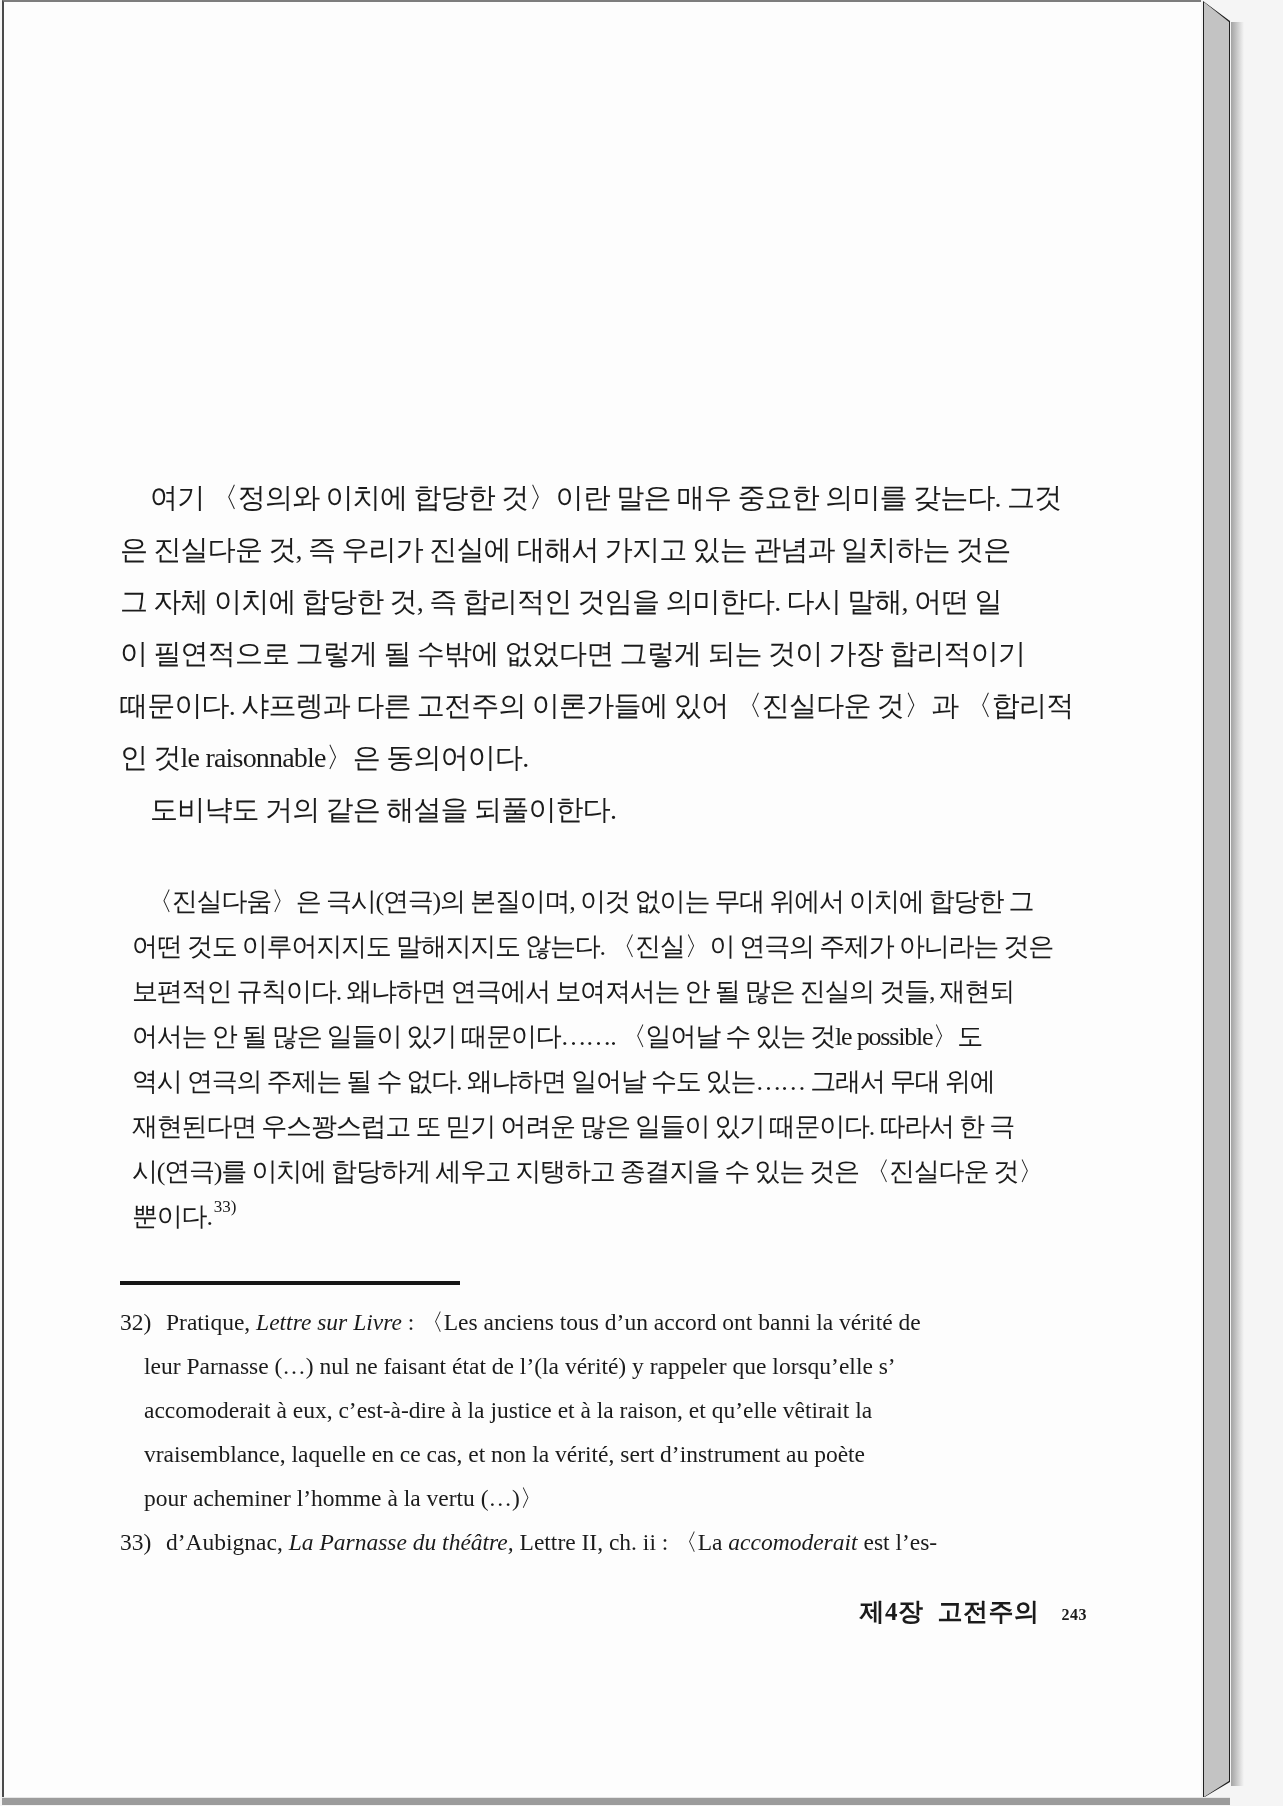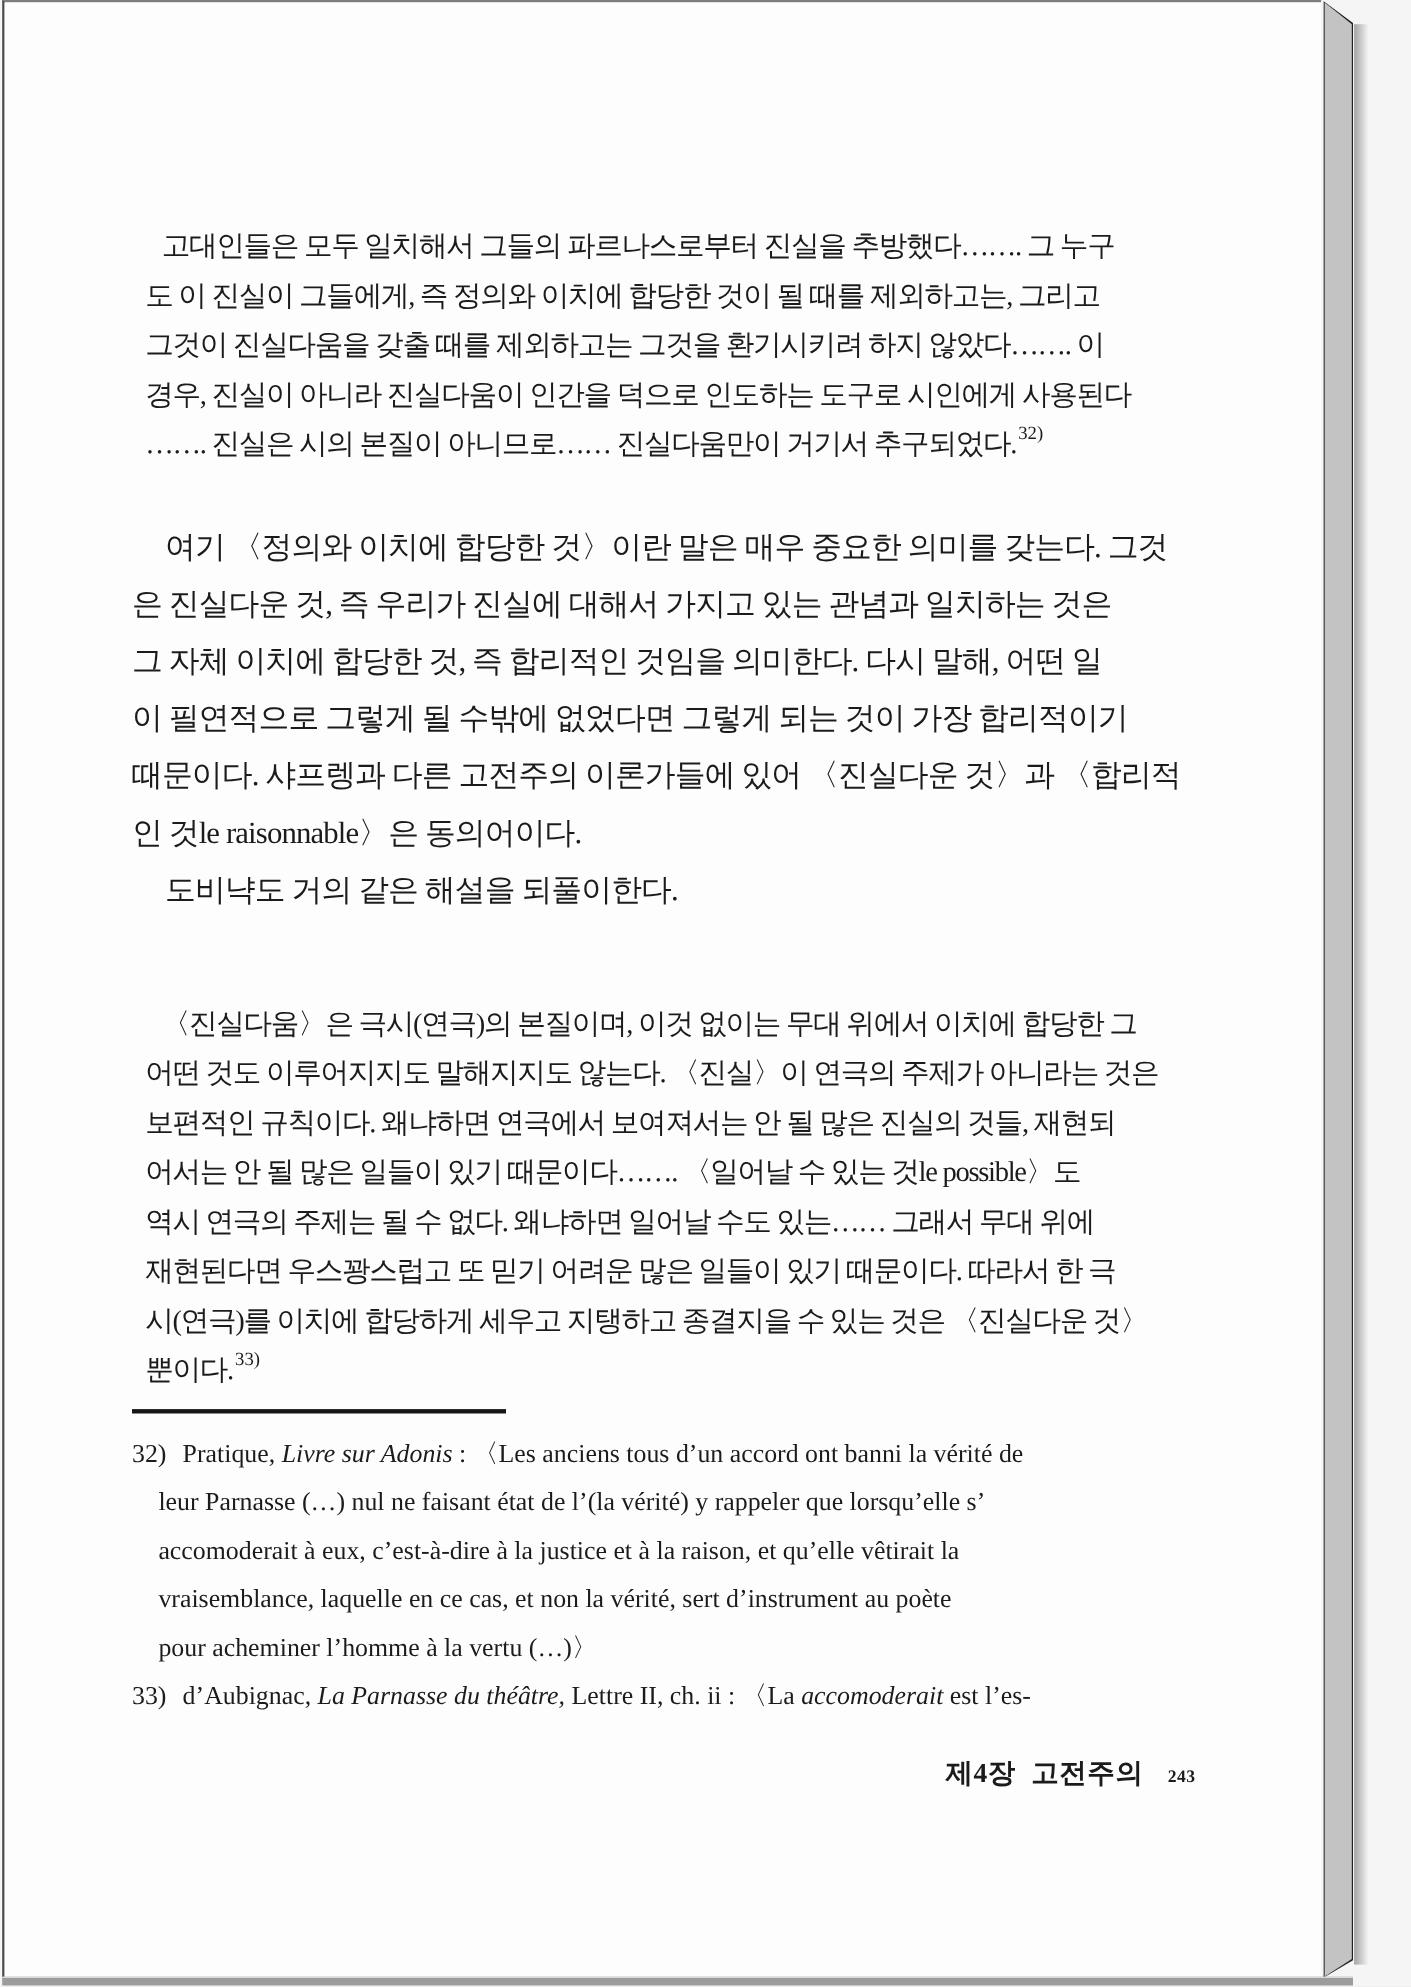--- a/index.html
+++ b/index.html
@@ -46,21 +46,21 @@
   }
   
   .kquote {
     position: absolute; left: 128px; width: 948px;
     font-size: 26px; line-height: 45px;
     letter-spacing: -1.2px;
     white-space: pre-line; word-break: keep-all;
     text-indent: 15px;
   }
   .kq1 { top: 199px; }
-  .kq2 { top: 906px; }
+  .kq2 { top: 877px; }
   .kpara {
     position: absolute; left: 116px; width: 960px;
     font-size: 28px; line-height: 52px;
     letter-spacing: -0.8px;
     white-space: pre-line; word-break: keep-all;
     text-indent: 30px;
   }
   .kp1 { top: 470px; }
   .kp2 { top: 782px; }
   sup.ref {
@@ -89,25 +89,20 @@
   .page-footer .chapter-title { margin-left: 14px; text-align: right; }
   .page-footer .page-number { margin-left: 22px; font-size: 16px; }
 </style>
 </head>
 <body>
 
 <div class="stage">
 
   <div class="page">
 
-    <div class="kquote kq1"><span>고대인들은 모두 일치해서 그들의 파르나스로부터 진실을 추방했다……. 그 누구
-도 이 진실이 그들에게, 즉 정의와 이치에 합당한 것이 될 때를 제외하고는, 그리고
-그것이 진실다움을 갖출 때를 제외하고는 그것을 환기시키려 하지 않았다……. 이
-경우, 진실이 아니라 진실다움이 인간을 덕으로 인도하는 도구로 시인에게 사용된다
-……. 진실은 시의 본질이 아니므로…… 진실다움만이 거기서 추구되었다.</span><sup class="ref">32)</sup></div>
 
     <div class="kpara kp2">도비냑도 거의 같은 해설을 되풀이한다.</div>
 
     <div class="kpara kp1">여기 〈정의와 이치에 합당한 것〉이란 말은 매우 중요한 의미를 갖는다. 그것
 은 진실다운 것, 즉 우리가 진실에 대해서 가지고 있는 관념과 일치하는 것은
 그 자체 이치에 합당한 것, 즉 합리적인 것임을 의미한다. 다시 말해, 어떤 일
 이 필연적으로 그렇게 될 수밖에 없었다면 그렇게 되는 것이 가장 합리적이기
 때문이다. 샤프렝과 다른 고전주의 이론가들에 있어 〈진실다운 것〉과 〈합리적
 인 것le raisonnable〉은 동의어이다.</div>
 
@@ -117,21 +112,21 @@
 어서는 안 될 많은 일들이 있기 때문이다……. 〈일어날 수 있는 것le possible〉도
 역시 연극의 주제는 될 수 없다. 왜냐하면 일어날 수도 있는…… 그래서 무대 위에
 재현된다면 우스꽝스럽고 또 믿기 어려운 많은 일들이 있기 때문이다. 따라서 한 극
 시(연극)를 이치에 합당하게 세우고 지탱하고 종결지을 수 있는 것은 〈진실다운 것〉
 뿐이다.</span><sup class="ref">33)</sup></div>
 
     <div class="fn-rule"></div>
 
     <div class="footnotes">
 
-      <div class="footnote"><span class="fn-num">32)</span><span>Pratique, </span><span class="fn-italic">Livre sur Adonis</span><span> : 〈Les anciens tous d’un accord ont banni la vérité de
+      <div class="footnote"><span class="fn-num">32)</span><span>Pratique, </span><span class="fn-italic">Lettre sur Livre</span><span> : 〈Les anciens tous d’un accord ont banni la vérité de
 leur Parnasse (…) nul ne faisant état de l’(la vérité) y rappeler que lorsqu’elle s’
 accomoderait à eux, c’est-à-dire à la justice et à la raison, et qu’elle vêtirait la
 vraisemblance, laquelle en ce cas, et non la vérité, sert d’instrument au poète
 pour acheminer l’homme à la vertu (…)〉</span></div>
 
       <div class="footnote"><span class="fn-num">33)</span><span>d’Aubignac, </span><span class="fn-italic">La Parnasse du théâtre,</span><span> Lettre II, ch. ii : 〈La </span><span class="fn-italic">accomoderait</span><span> est l’es-</span></div>
     </div>
 
     <div class="page-footer"><span>제4장</span><span class="chapter-title">고전주의</span><span class="page-number">243</span></div>
 

